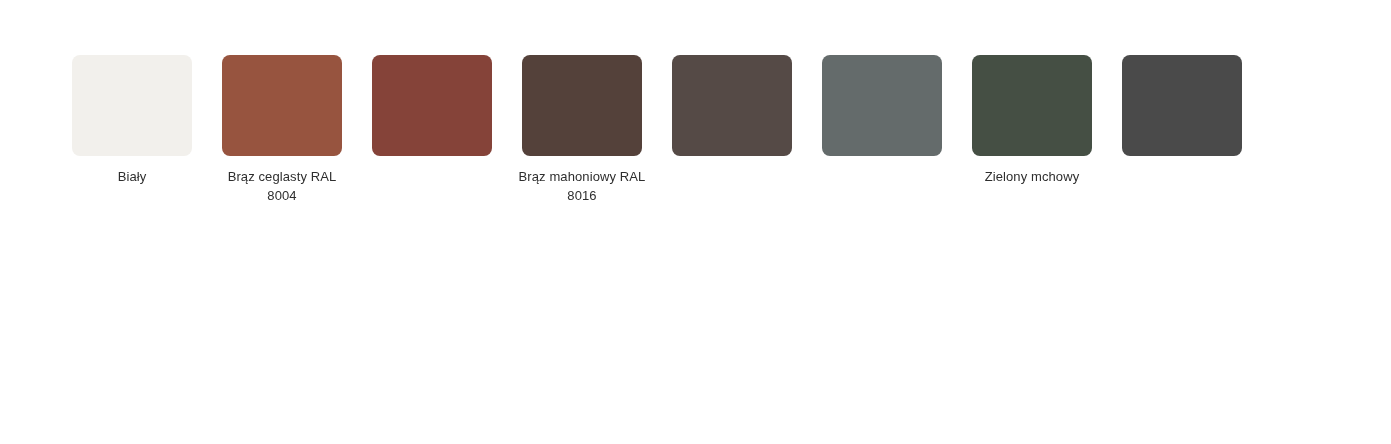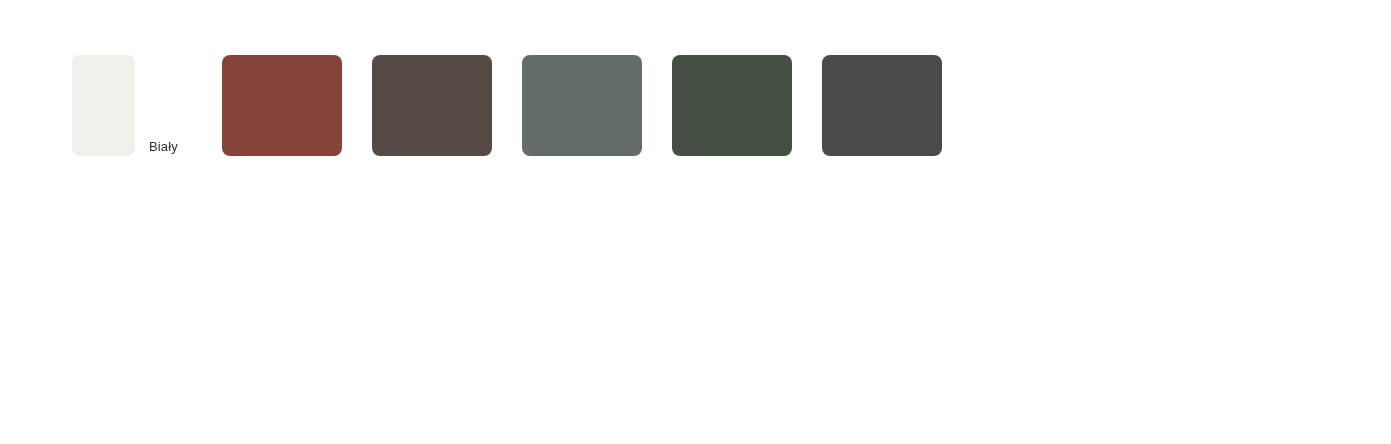--- a/index.html
+++ b/index.html
@@ -23,21 +23,21 @@
   .swatch-grid {
     display: grid;
     grid-template-columns: repeat(8, 120px);
     column-gap: 30px;
     row-gap: 26px;
     width: 1170px;
   }
   .swatch-item {
     width: 120px;
     display: flex;
-    flex-direction: row;
+    flex-direction: column;
     align-items: flex-end;
     cursor: pointer;
   }
   .swatch-chip {
     width: 120px;
     height: 101px;
     border-radius: 8px;
     box-sizing: border-box;
   }
   .swatch-label {
@@ -56,28 +56,37 @@
 </head>
 <body style="background: rgb(255, 255, 255);">
 
 <div id="color-picker">
   <div class="swatch-grid">
       <div class="swatch-item">
         <div class="swatch-chip" style="background: rgb(242, 240, 236);"></div>
         <div class="swatch-label">Biały</div>
       </div>
       <div class="swatch-item">
+        <div class="swatch-chip" style="background: rgb(151, 84, 63);"></div>
+        <div class="swatch-label">Brąz ceglasty RAL 8004</div>
+      </div>
+      <div class="swatch-item">
         <div class="swatch-chip" style="background: rgb(133, 67, 57);"></div>
+      </div>
+      <div class="swatch-item">
+        <div class="swatch-chip" style="background: rgb(84, 65, 58);"></div>
+        <div class="swatch-label">Brąz mahoniowy RAL 8016</div>
       </div>
       <div class="swatch-item">
         <div class="swatch-chip" style="background: rgb(85, 74, 70);"></div>
       </div>
       <div class="swatch-item">
         <div class="swatch-chip" style="background: rgb(100, 107, 107);"></div>
       </div>
       <div class="swatch-item">
         <div class="swatch-chip" style="background: rgb(69, 79, 68);"></div>
+        <div class="swatch-label">Zielony mchowy</div>
       </div>
       <div class="swatch-item">
         <div class="swatch-chip" style="background: rgb(74, 74, 74);"></div>
       </div>
     </div>
 </div>
 
 </body></html>

